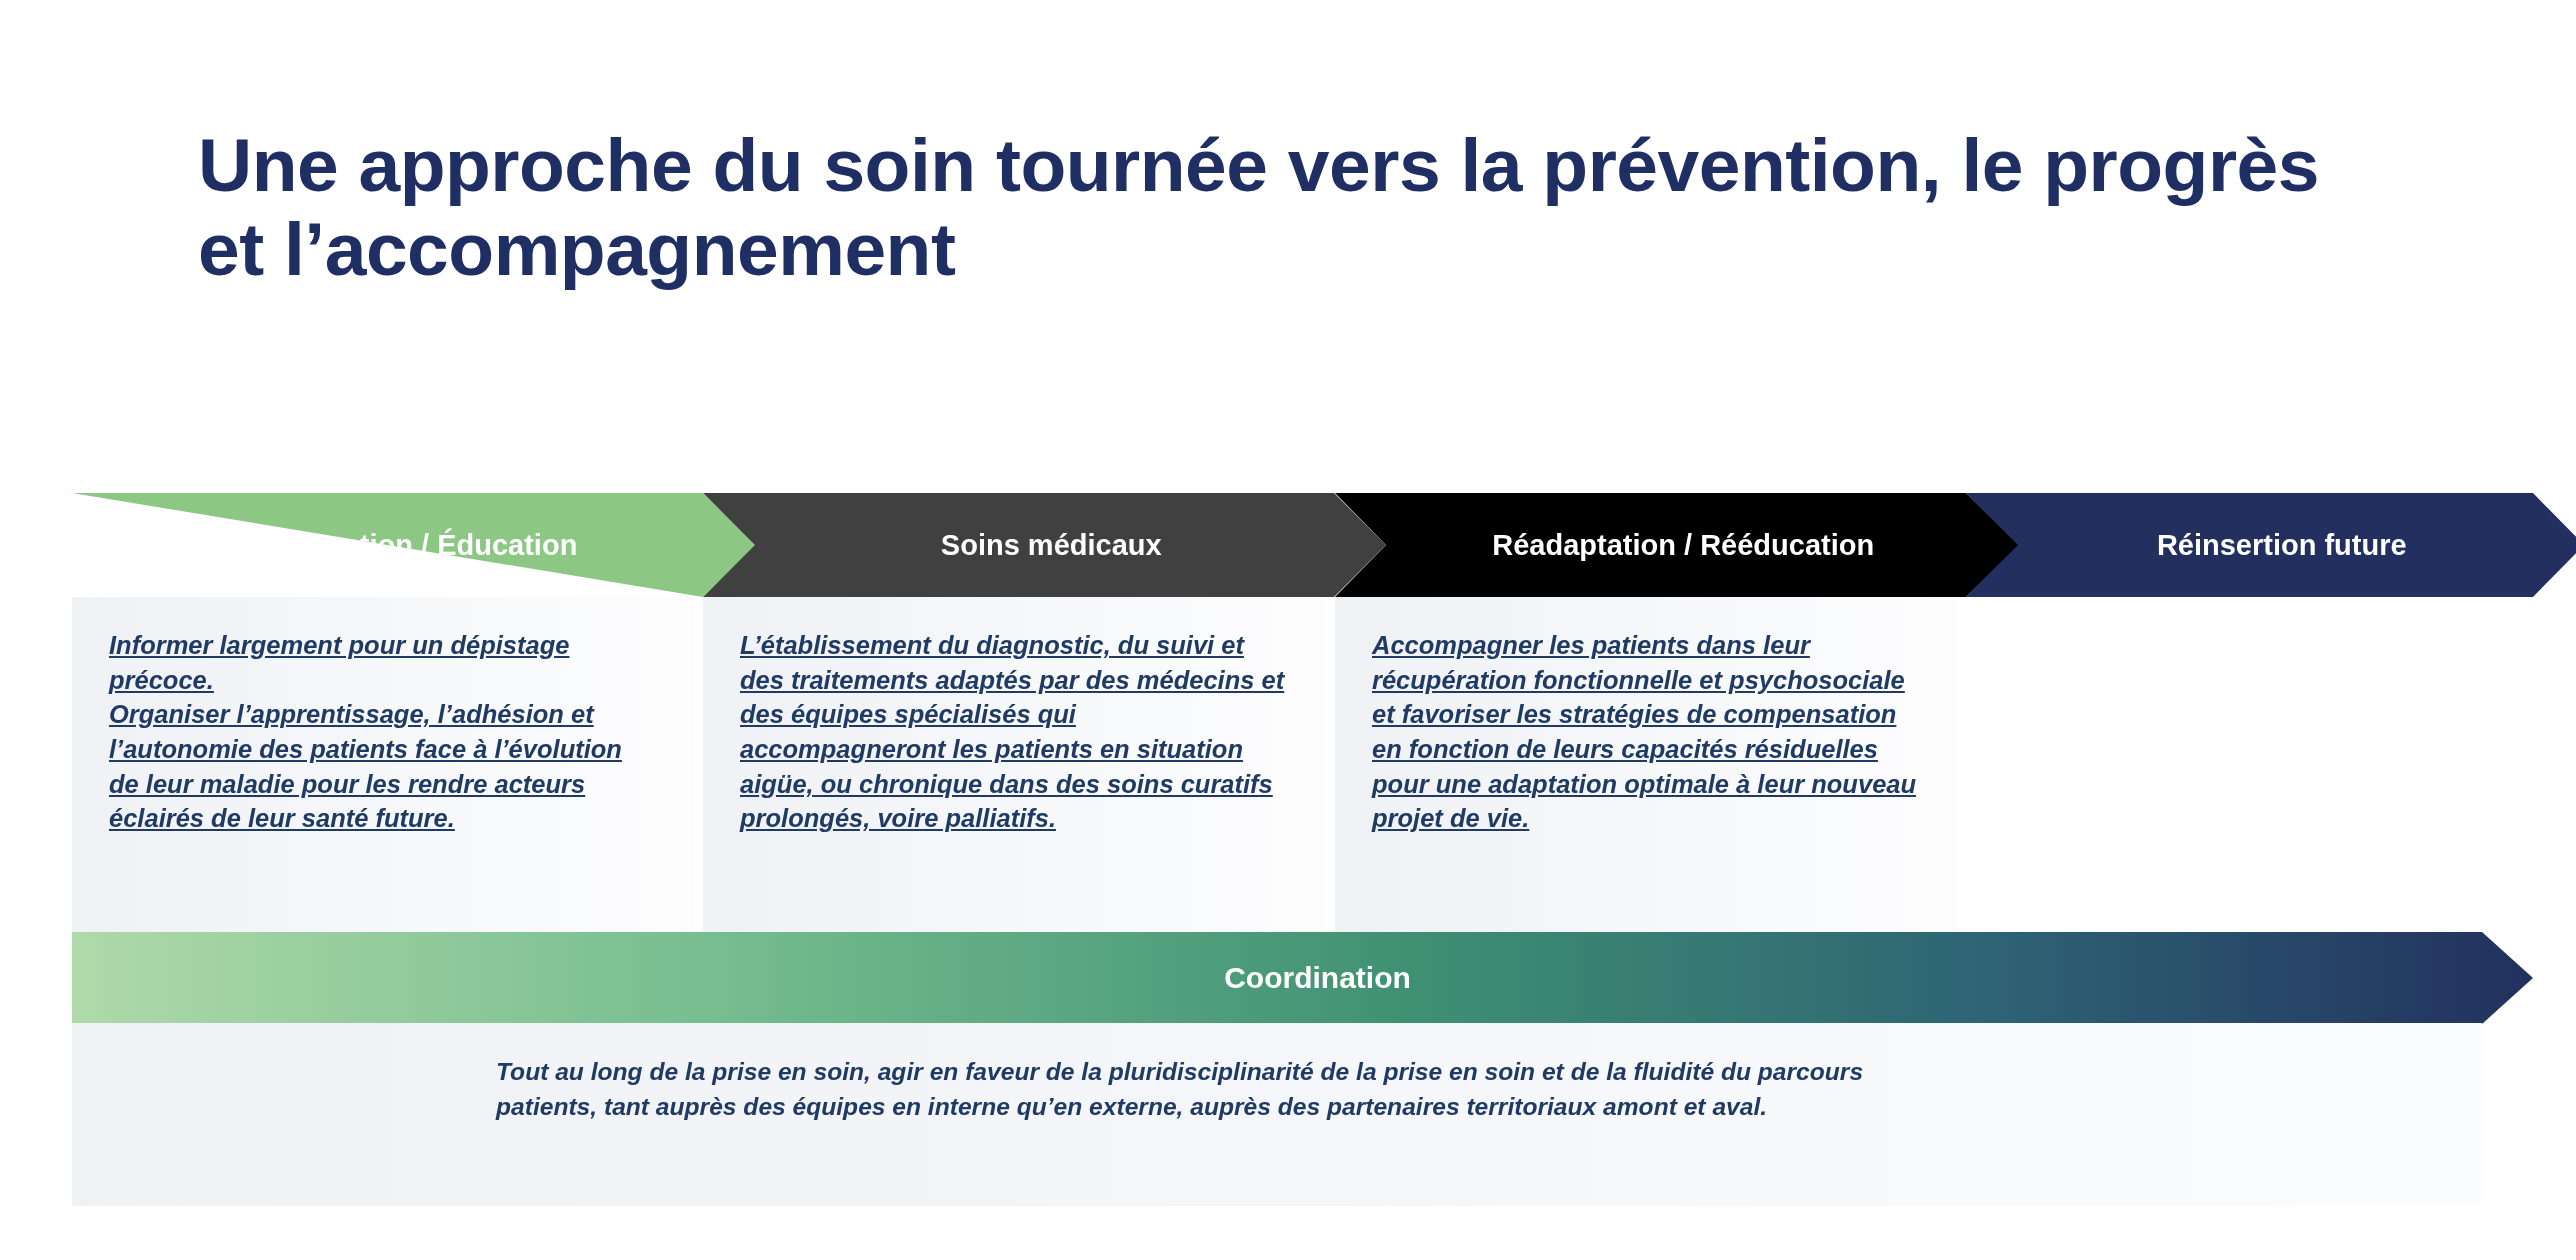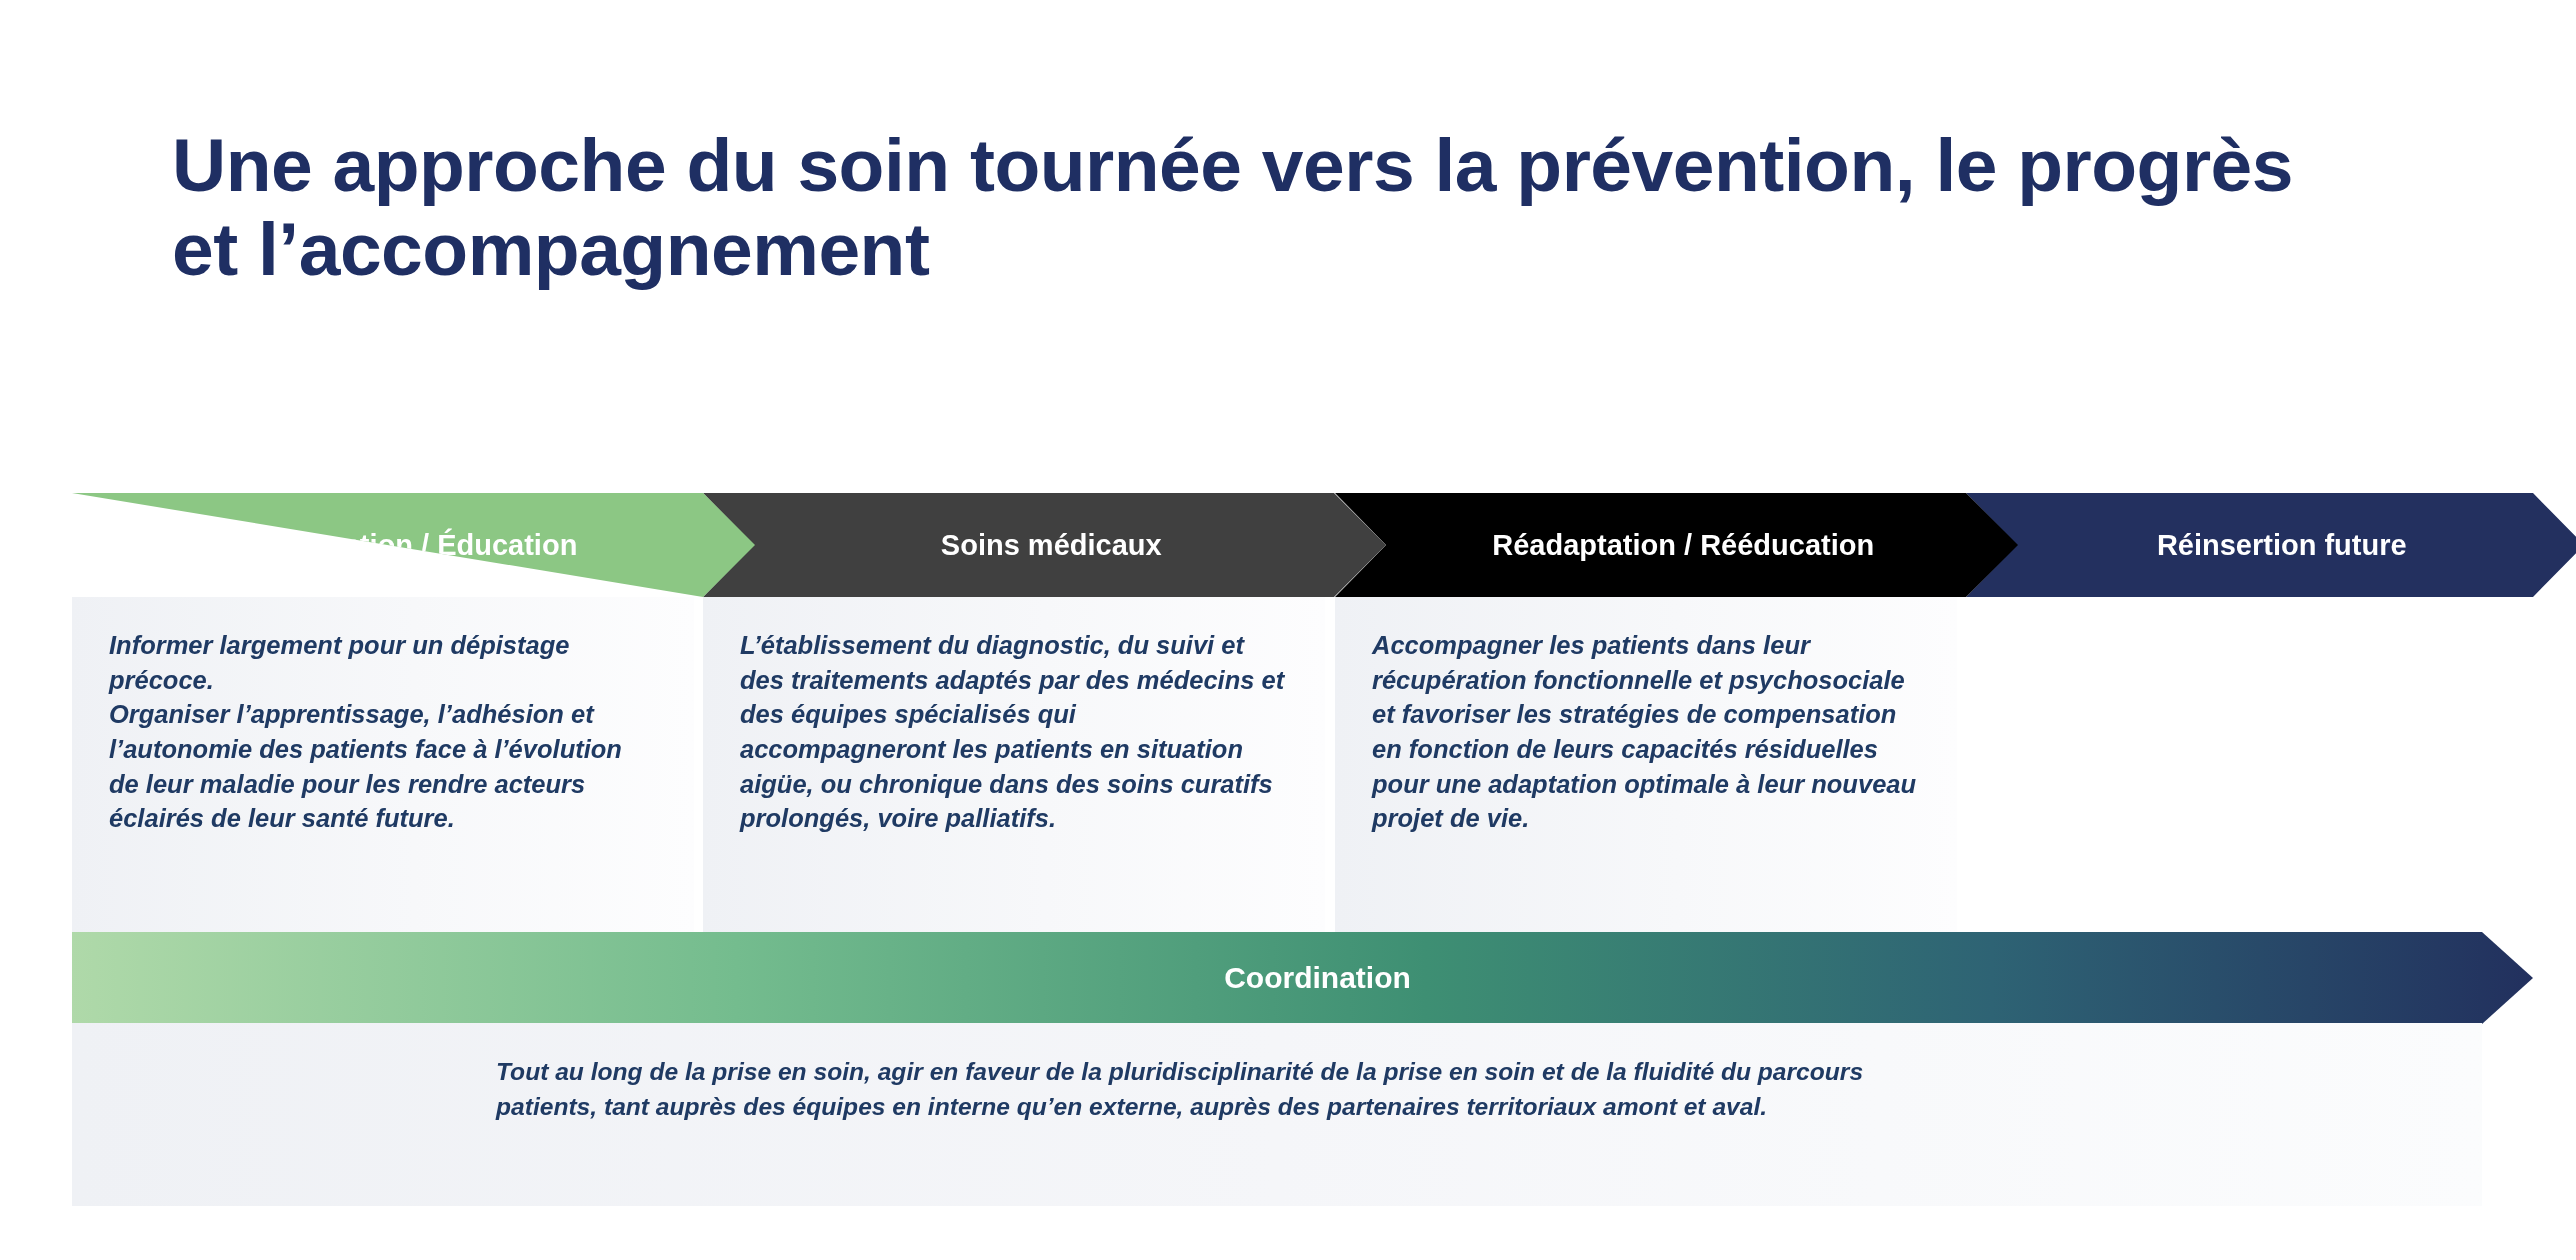--- a/index.html
+++ b/index.html
@@ -7,21 +7,21 @@
   body {
     background:#ffffff;
     font-family:"Liberation Sans", sans-serif;
     position:relative;
     overflow:hidden;
   }
 
   
   #title {
     position:absolute;
-    left:172px;
+    left:198px;
     top:123px;
     width:2150px;
     font-size:75px;
     font-weight:bold;
     line-height:1.12;
     color:#1F2F63;
     letter-spacing:-0.5px;
   }
 
   
@@ -73,20 +73,21 @@
     background:linear-gradient(to right,#EFF1F5 0%,#F7F8FA 55%,#FDFDFE 100%);
     padding:31px 37px 0 37px;
   }
   .body-panel .panel-text {
     font-size:25.5px;
     line-height:1.36;
     font-style:italic;
     font-weight:bold;
     color:#1F3A63;
     white-space:pre-line;
+    text-decoration:underline;
   }
 
   
   .coord-row {
     position:absolute;
     left:0;
     top:439px;
     width:2461px;
     height:92px;
   }

